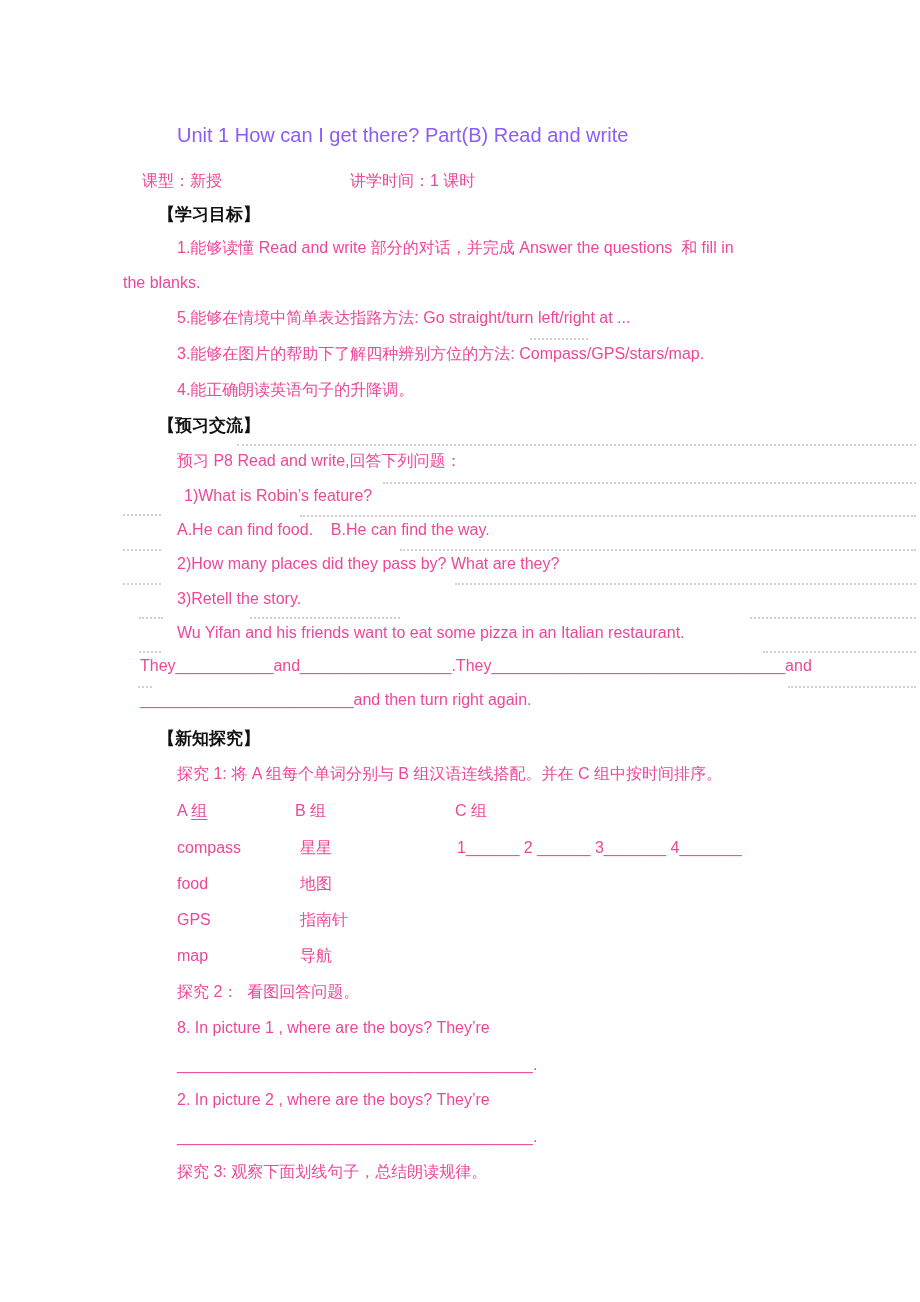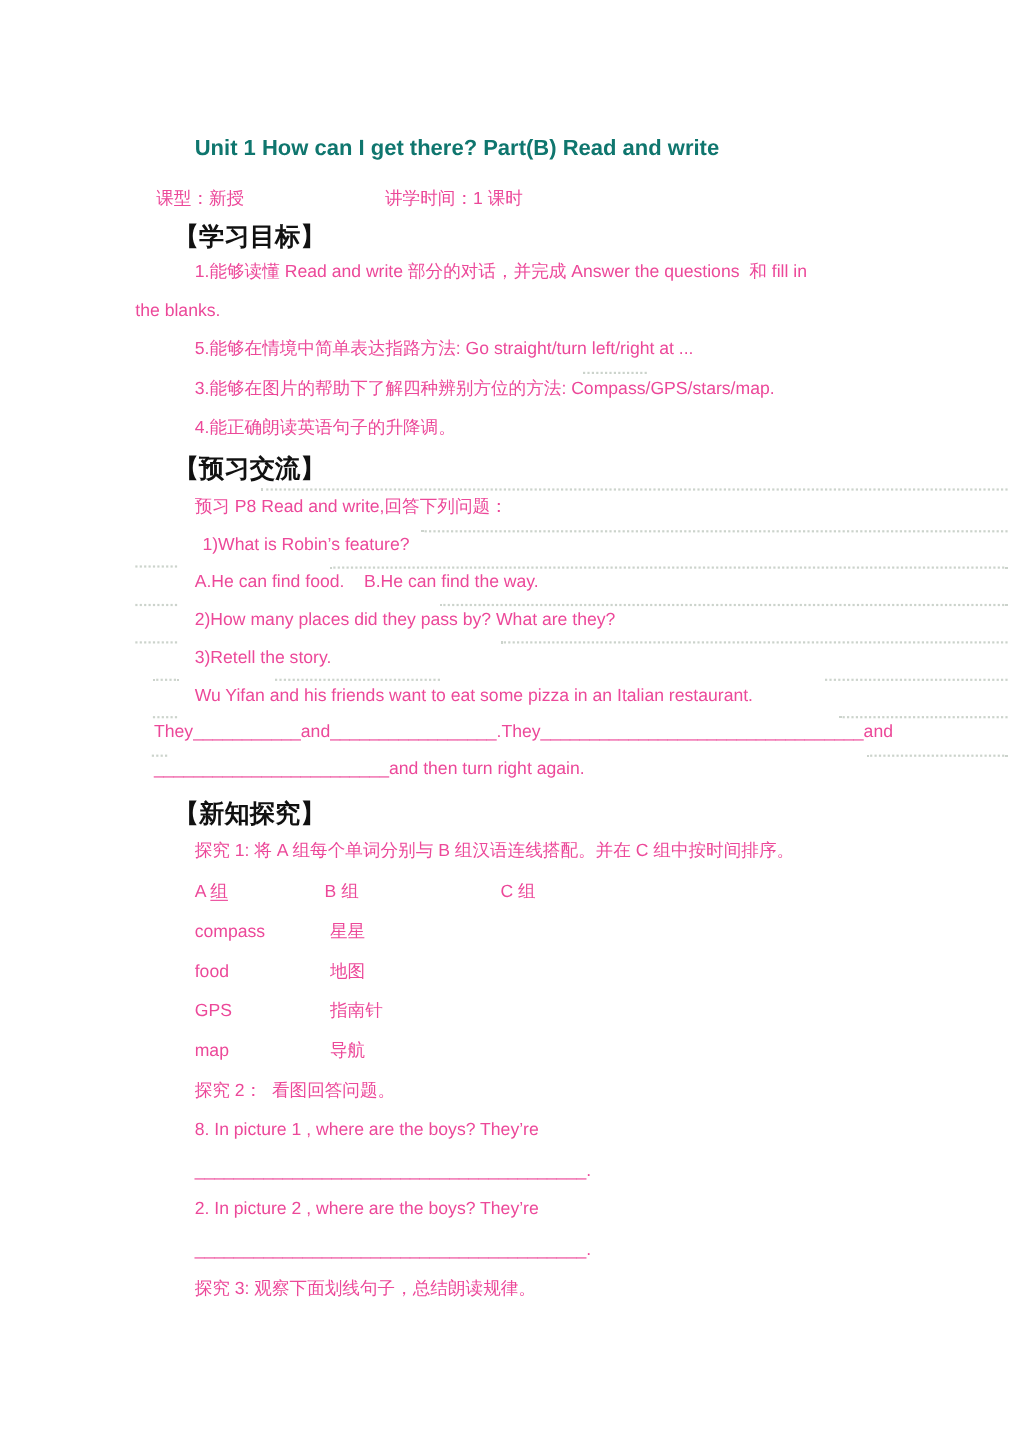--- a/index.html
+++ b/index.html
@@ -13,25 +13,25 @@
   }
   .ln{
     position:absolute;
     font-size:16px;
     line-height:22px;
     white-space:pre;
     color:#ec4899;
   }
   .title{
     font-size:20px;
-    font-weight:bold;
-    color:#0f766e;
+    font-weight:normal;
+    color:#8b5cf6;
   }
   .heading{
-    font-size:23px;
+    font-size:17px;
     font-weight:bold;
     color:#111111;
   }
   .u{
     text-decoration:underline;
     text-underline-offset:3px;
   }
   .dotline{
     position:absolute;
     height:0;
@@ -85,20 +85,21 @@
 
   <div class="ln heading" style="left:158px;top:728px">【新知探究】</div>
   <div class="ln" style="left:177px;top:763px">探究 1: 将 A 组每个单词分别与 B 组汉语连线搭配。并在 C 组中按时间排序。</div>
 
   <div class="ln" style="left:177px;top:800px"><span>A </span><span class="u">组</span></div>
   <div class="ln" style="left:295px;top:800px">B 组</div>
   <div class="ln" style="left:455px;top:800px">C 组</div>
 
   <div class="ln" style="left:177px;top:837px">compass</div>
   <div class="ln" style="left:300px;top:837px">星星</div>
+  <div class="ln" style="left:457px;top:837px">1______ 2 ______ 3_______ 4_______</div>
 
   <div class="ln" style="left:177px;top:873px">food</div>
   <div class="ln" style="left:300px;top:873px">地图</div>
 
   <div class="ln" style="left:177px;top:909px">GPS</div>
   <div class="ln" style="left:300px;top:909px">指南针</div>
 
   <div class="ln" style="left:177px;top:945px">map</div>
   <div class="ln" style="left:300px;top:945px">导航</div>
 

